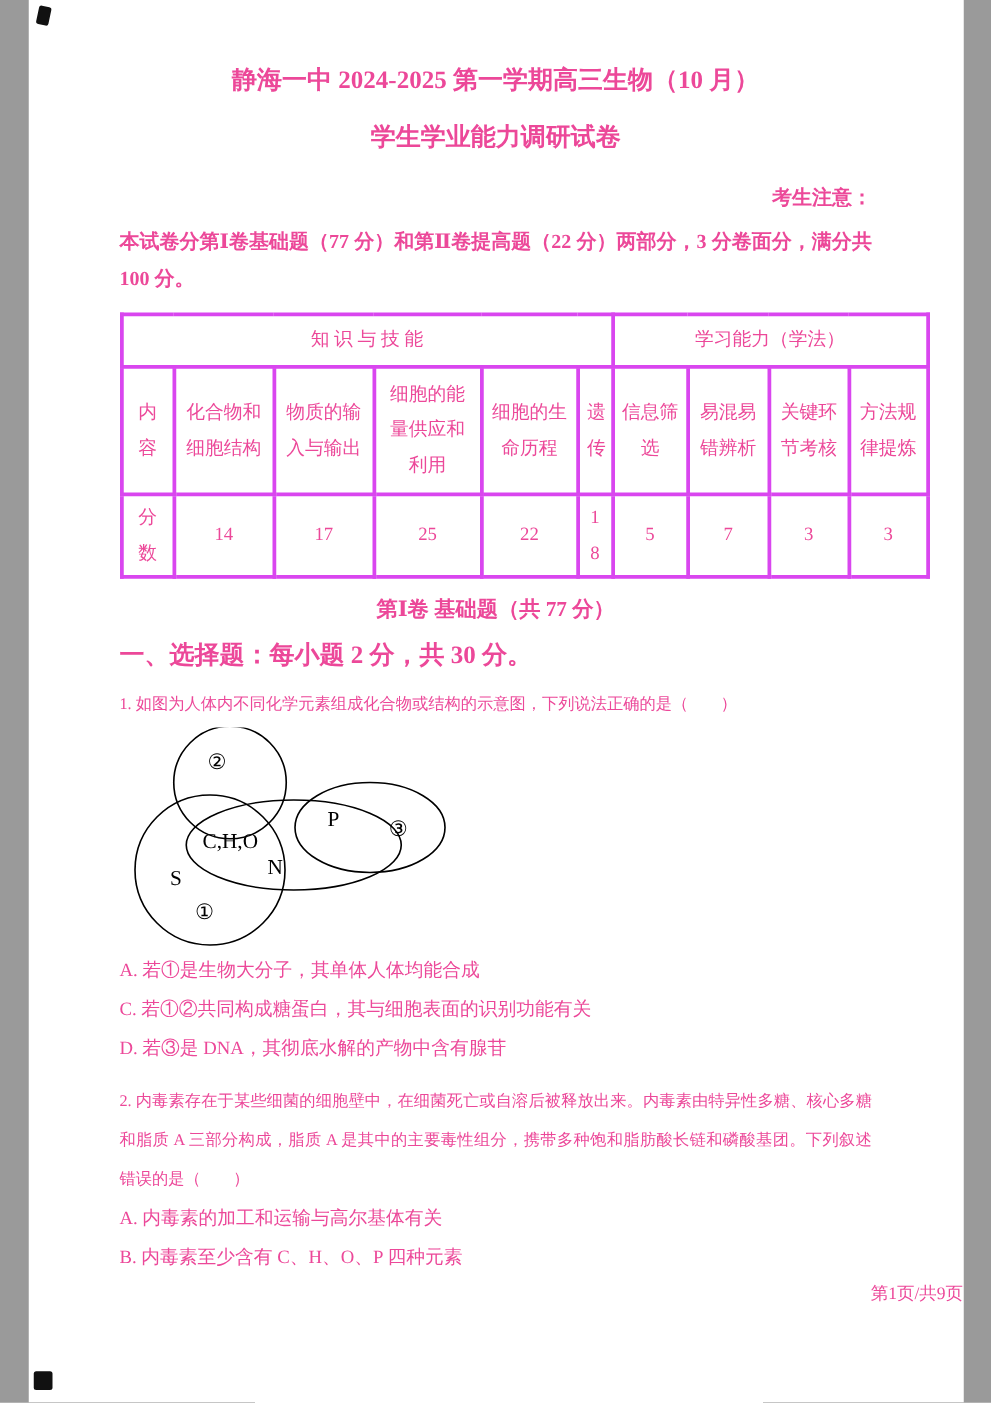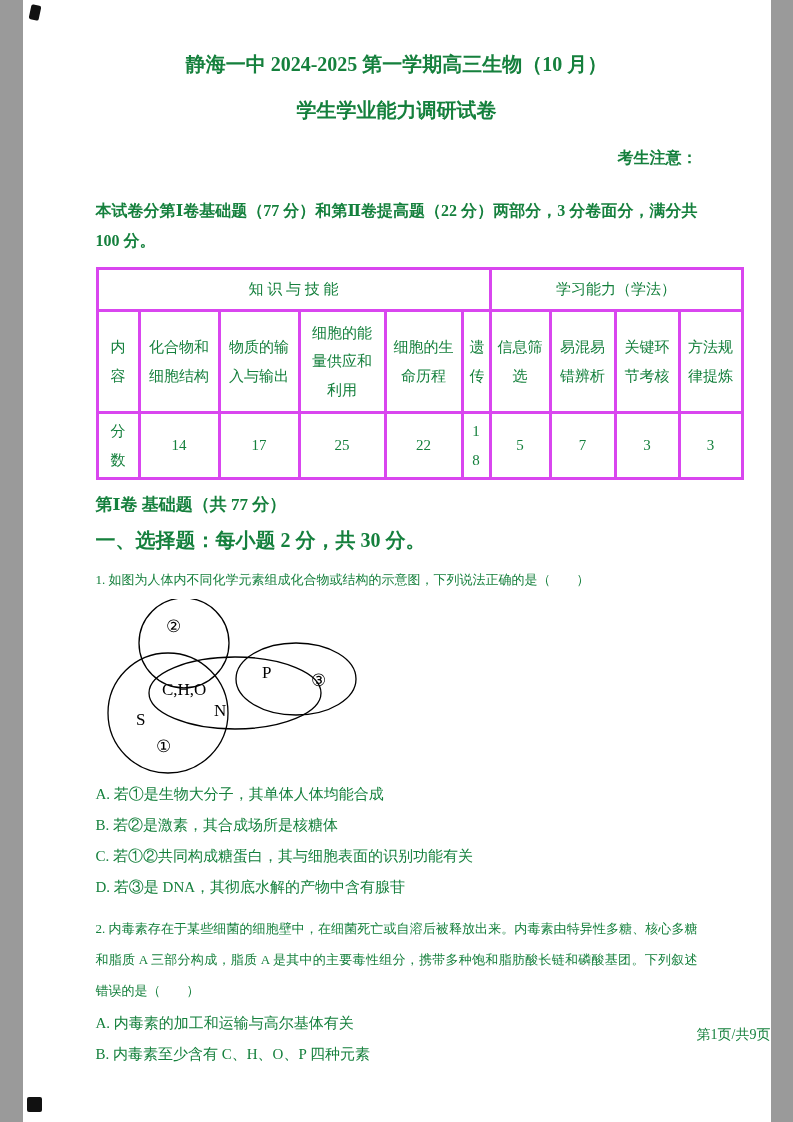--- a/index.html
+++ b/index.html
@@ -4,54 +4,54 @@
 <style>
   * { margin: 0; padding: 0; box-sizing: border-box; }
   html, body { background: #9a9a9a; }
   body { font-family: "Liberation Serif", "DejaVu Serif", serif; }
   .page {
     position: relative;
     width: 748px;
     height: 1122px;
     margin: 0 auto;
     background: #ffffff;
-    color: #15803d;
+    color: #ec4899;
     padding: 52px 73px 0 73px;
     overflow: hidden;
   }
   .artifact { position: absolute; background: #111; }
   .artifact-top { left: 7px; top: 5px; width: 10px; height: 15px; transform: rotate(12deg); border-radius: 2px; }
   .artifact-bottom { left: 4px; top: 1097px; width: 15px; height: 15px; border-radius: 2px; }
 
   .title { text-align: center; font-weight: bold; font-size: 20px; line-height: 1.2; }
   .title .t2 { margin-top: 22px; }
 
   .notice-heading { margin-top: 26px; font-weight: bold; font-size: 16px; text-align: right; }
-  .notice-body { margin-top: 27px; font-weight: bold; font-size: 16px; line-height: 1.85; text-align: justify; }
+  .notice-body { margin-top: 10px; font-weight: bold; font-size: 16px; line-height: 1.85; text-align: justify; }
 
   table.score-table {
     width: 100%;
     border-collapse: collapse;
     table-layout: fixed;
     margin-top: 12px;
     font-size: 15px;
   }
   table.score-table td {
     border: 3px solid #d946ef;
     text-align: center;
     vertical-align: middle;
     padding: 3px 6px;
     line-height: 1.9;
     word-break: break-all;
   }
   tr.row-header td { height: 42px; }
   tr.row-content td { height: 102px; }
   tr.row-score td { height: 62px; }
 
-  .part-heading { text-align: left; font-weight: bold; font-size: 17px; margin-top: 13px; }
+  .part-heading { text-align: center; font-weight: bold; font-size: 17px; margin-top: 13px; }
   .choice-heading { font-weight: bold; font-size: 20px; margin-top: 11px; }
 
   .stem { font-size: 13px; line-height: 31px; margin-top: 10px; text-align: justify; }
   .option { font-size: 15px; line-height: 31px; }
   .options { margin-top: 2px; }
 
   .diagram { margin: 4px 0 4px 2px; height: 176px; }
   .diagram svg text { font-family: "Liberation Serif", "DejaVu Serif", serif; }
 
   .footer {
@@ -144,21 +144,20 @@
         <text x="164" y="79">P</text>
         <text x="213" y="87">③</text>
         <text x="38" y="126">S</text>
         <text x="58" y="153">①</text>
       </g>
     </svg>
   </div>
 
   <div class="options">
     <div class="option">A. 若①是生物大分子，其单体人体均能合成</div>
-    <div class="option">B. 若②是激素，其合成场所是核糖体</div>
     <div class="option">C. 若①②共同构成糖蛋白，其与细胞表面的识别功能有关</div>
     <div class="option">D. 若③是 DNA，其彻底水解的产物中含有腺苷</div>
   </div>
 
   <div class="stem">2. 内毒素存在于某些细菌的细胞壁中，在细菌死亡或自溶后被释放出来。内毒素由特异性多糖、核心多糖和脂质 A 三部分构成，脂质 A 是其中的主要毒性组分，携带多种饱和脂肪酸长链和磷酸基团。下列叙述错误的是（　　）</div>
 
   <div class="options">
     <div class="option">A. 内毒素的加工和运输与高尔基体有关</div>
     <div class="option">B. 内毒素至少含有 C、H、O、P 四种元素</div>
   </div>

